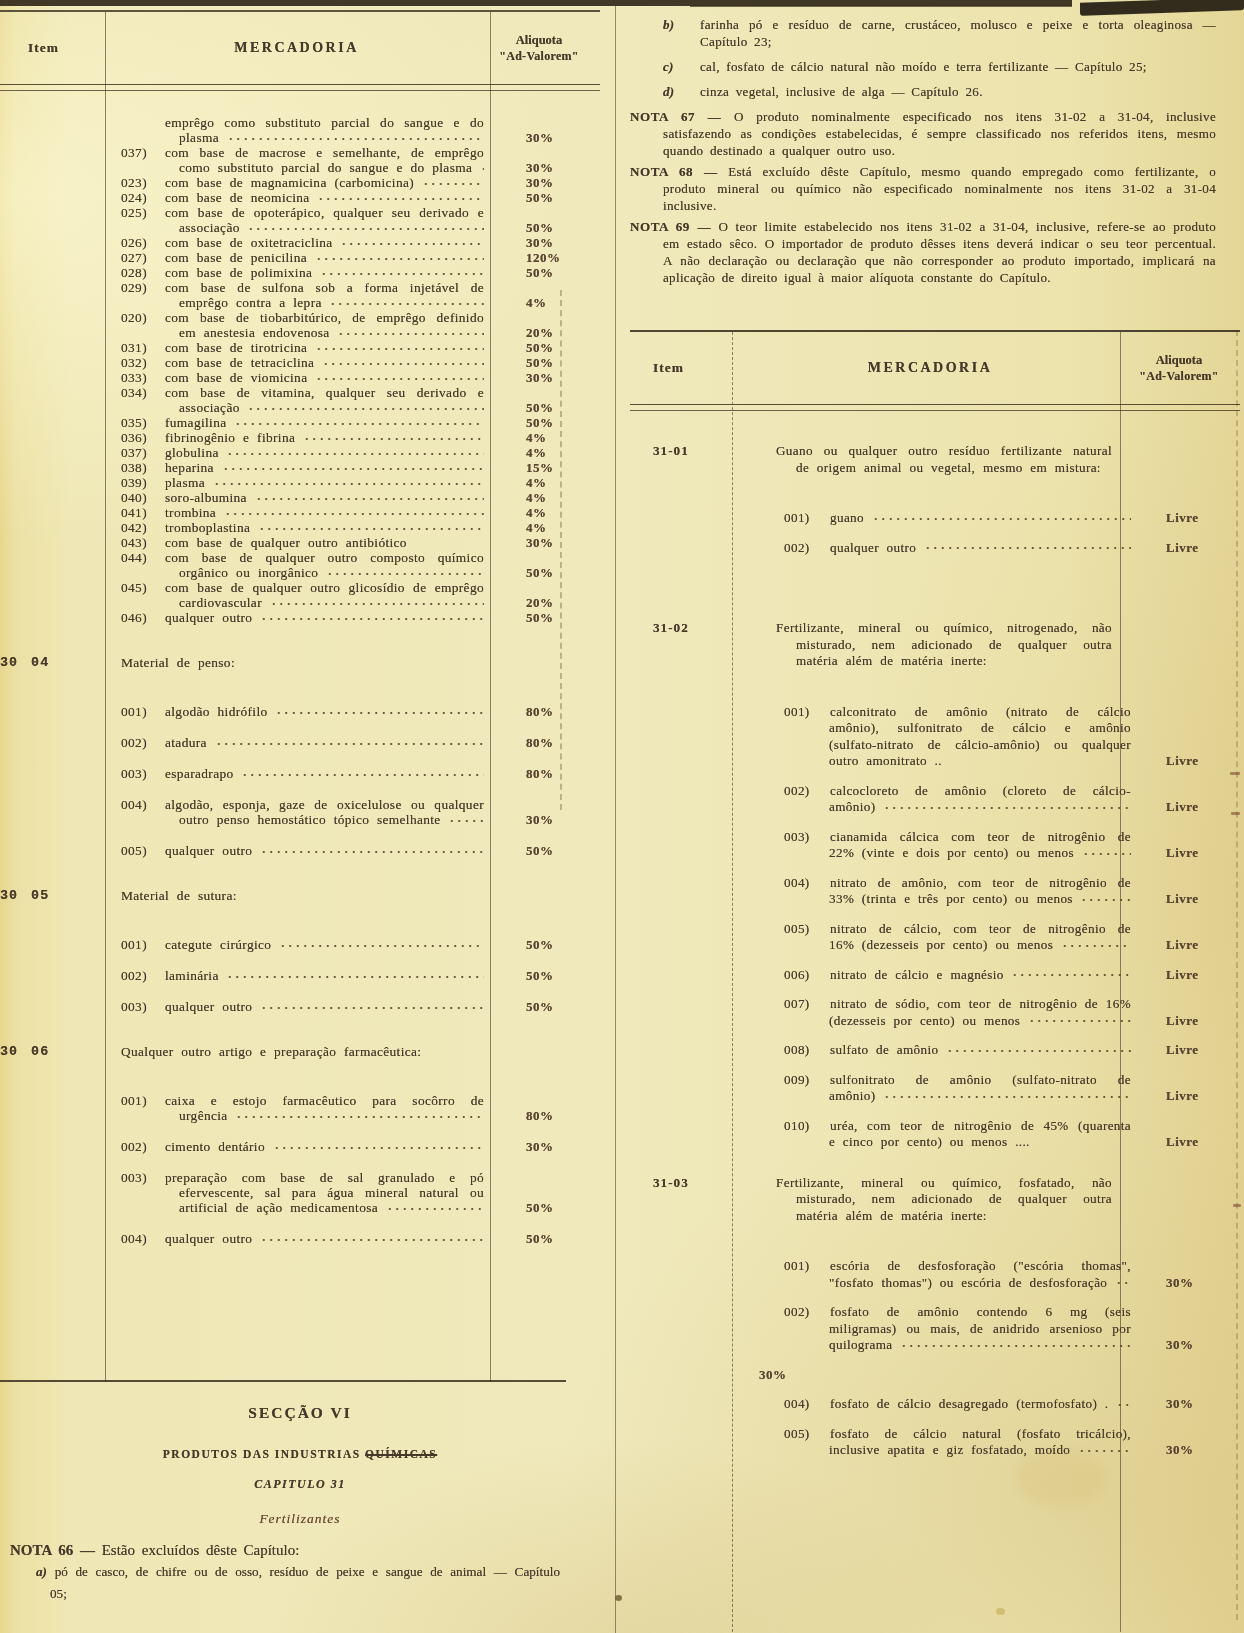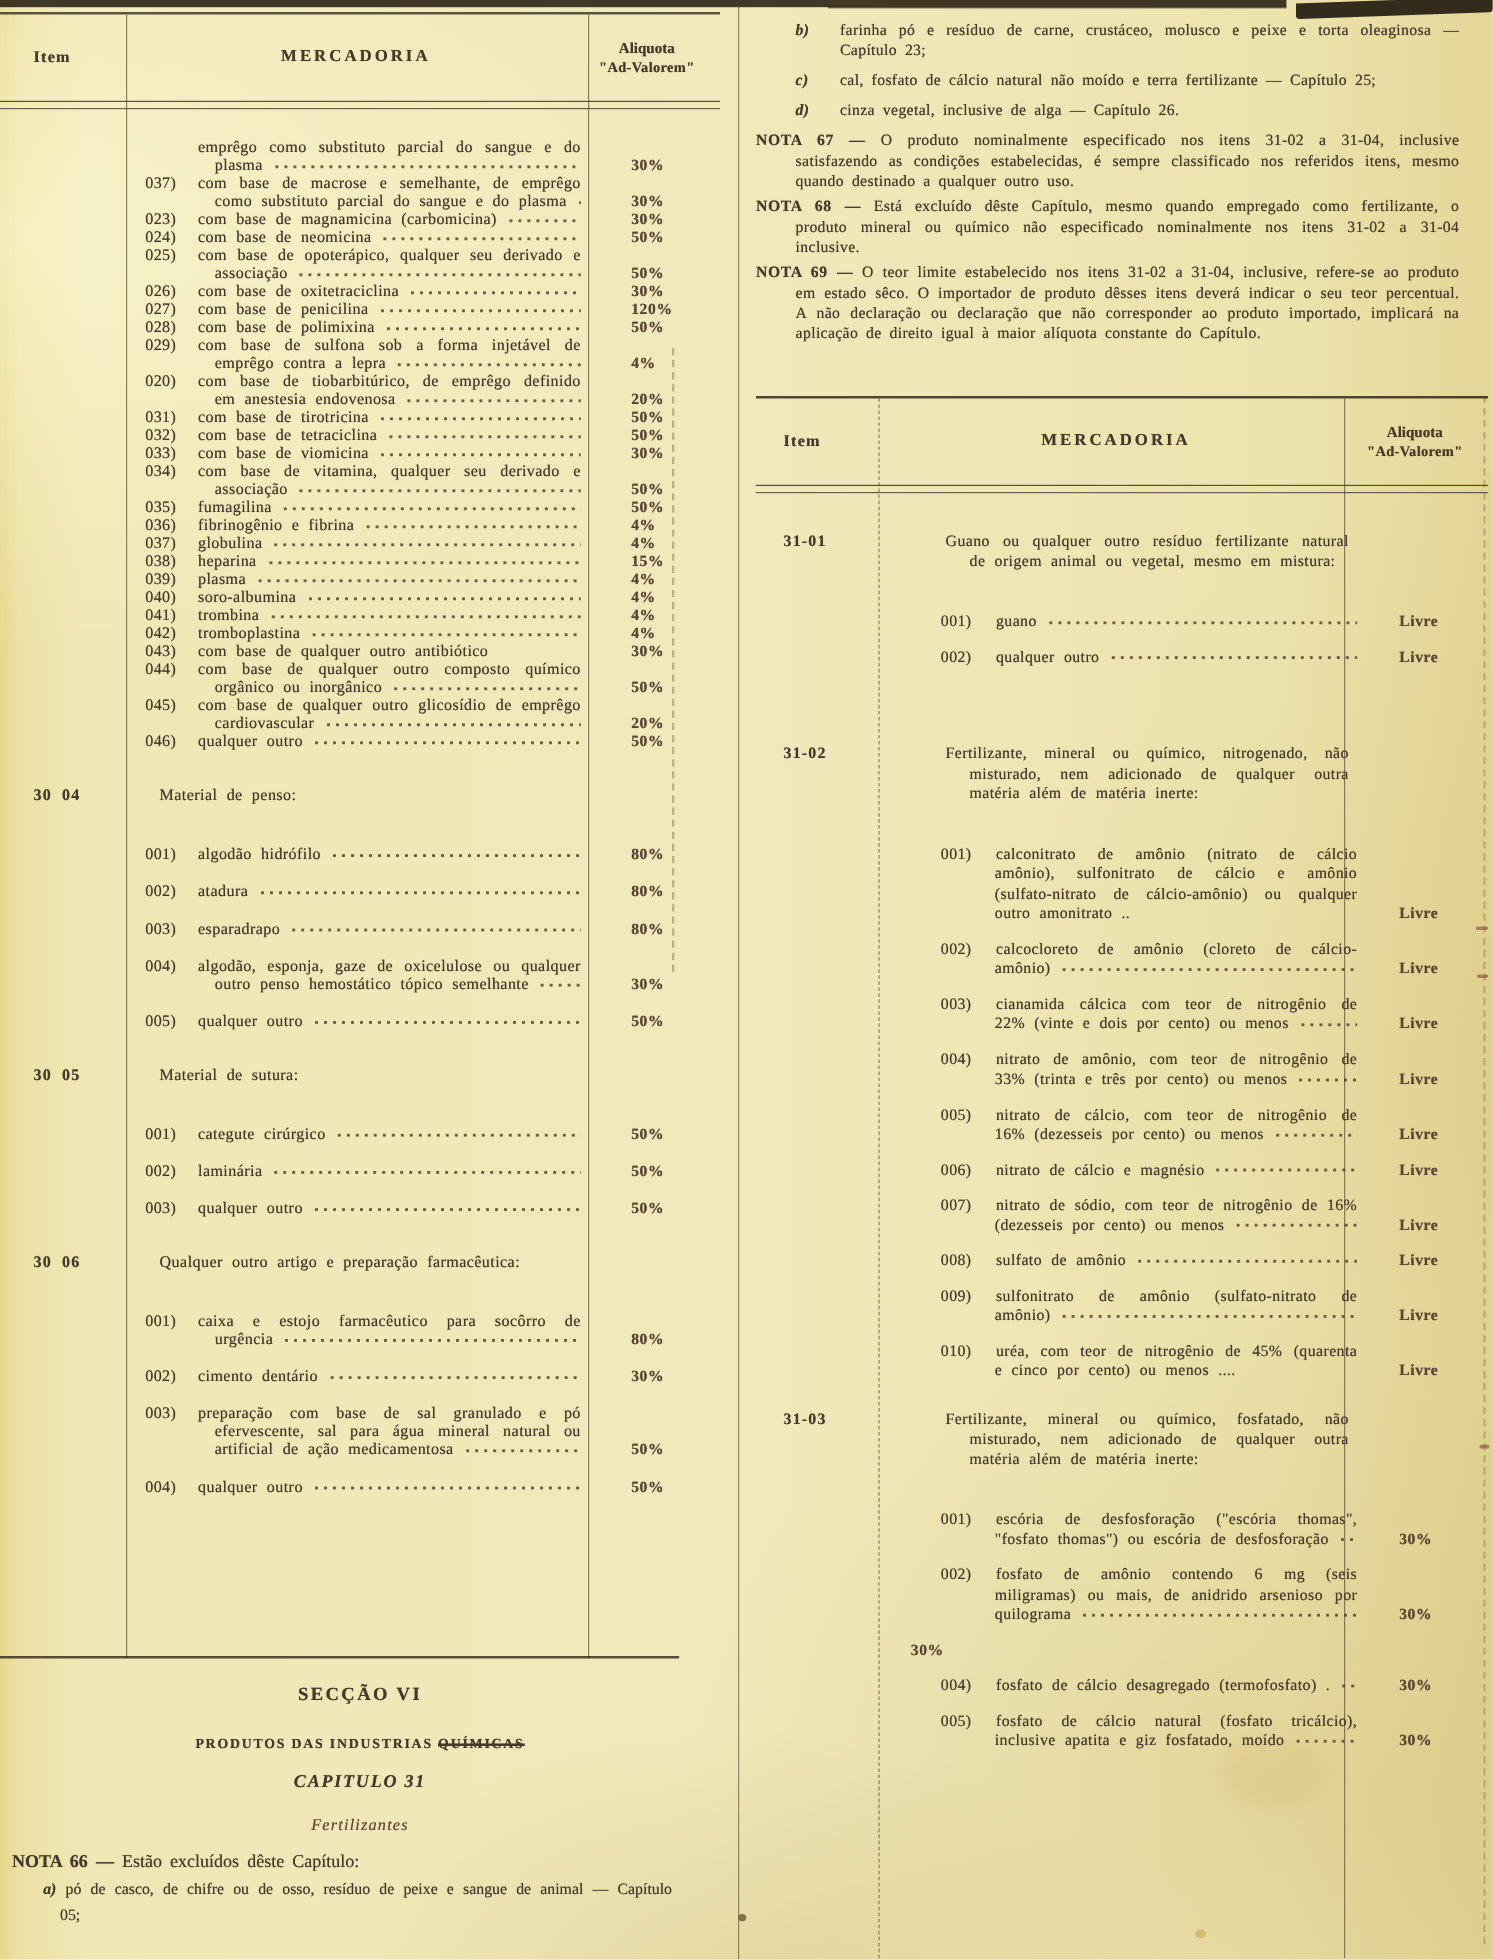--- a/index.html
+++ b/index.html
@@ -41,26 +41,26 @@
   #right-table .h-item{width:102px;padding-left:23px;box-sizing:border-box;}
   .h-merc{flex:1;text-align:center;font-size:14px;letter-spacing:2.5px;}
   .h-aliq{width:122px;margin-left:-10px;text-align:center;font-size:12.5px;line-height:16px;font-weight:bold;}
   .h-aliq .adv{font-weight:bold;font-size:12px;letter-spacing:.3px;}
   .dblrule{height:5px;border-top:1.6px solid rgba(52,41,25,.8);border-bottom:1.6px solid rgba(52,41,25,.7);}
 
   .tbody{padding-top:24px;font-size:13.4px;line-height:15px;word-spacing:4px;letter-spacing:.35px;}
   #right-table .tbody{font-size:13.2px;line-height:16.5px;padding-top:0;}
 
   .trow{display:flex;align-items:flex-end;}
-  .hrow{align-items:flex-start;gap:12px;}
+  .hrow{align-items:flex-start;}
   .icell{box-sizing:border-box;flex:none;font-weight:bold;letter-spacing:1px;}
   .mcell{box-sizing:border-box;flex:none;}
   .acell{box-sizing:border-box;flex:none;font-weight:bold;font-size:13px;color:#5a4433;letter-spacing:.5px;}
 
-  .lt .icell{width:105px;padding-left:28px;}
+  .lt .icell{width:105px;font-family:Liberation Mono, monospace;}
   .lt .mcell{width:385px;padding:0 6px 0 16px;}
   .lt .acell{width:110px;padding-left:36px;}
   .rt .icell{width:102px;padding-left:23px;}
   .rt .mcell{width:388px;padding:0 8px 0 33px;}
   .rt .acell{width:120px;padding-left:8px;}
 
   .etext{text-align:justify;overflow:hidden;padding-left:58px;text-indent:-58px;}
   .rt .etext{padding-left:45px;text-indent:-45px;}
   .code{display:inline-block;width:44px;text-indent:0;}
   .rt .code{width:38px;margin-right:8px;}
@@ -84,21 +84,21 @@
   .note-abc{padding-left:70px;text-indent:-37px;margin-bottom:8px !important;}
   .note-abc .lbl{display:inline-block;width:30px;margin-right:7px;text-indent:0;font-style:italic;font-weight:bold;}
   .note-nota{padding-left:33px;text-indent:-33px;margin-bottom:4px !important;}
   .note-nota .lbl{font-weight:bold;letter-spacing:.5px;}
 
   
   #left-footer{position:absolute;left:0;top:1392px;width:600px;}
   .secao{text-align:center;font-weight:bold;font-size:15.5px;letter-spacing:2px;margin-top:12px;}
   .produtos{text-align:center;font-weight:bold;font-size:11.5px;letter-spacing:1.5px;margin-top:26px;}
   .produtos .struck{text-decoration:line-through;text-decoration-thickness:2px;}
-  .capitulo{text-align:center;font-weight:bold;font-style:italic;font-size:15px;letter-spacing:1.5px;margin-top:17px;}
+  .capitulo{text-align:center;font-weight:bold;font-style:italic;font-size:12px;letter-spacing:1.5px;margin-top:17px;}
   .fertil{text-align:center;font-style:italic;font-size:13.5px;letter-spacing:1px;color:#6d4636;margin-top:19px;}
   .nota66{font-size:15px;line-height:17px;margin-top:15px;padding-left:10px;word-spacing:3px;}
   .nota66 .lbl{font-weight:bold;}
   .nota66a{font-size:13.2px;line-height:22px;margin-top:2px;padding-left:50px;text-indent:-14px;word-spacing:3px;width:560px;box-sizing:border-box;text-align:justify;}
 </style>
 </head>
 <body>
 
 <div class="top-band"></div>
 <div class="top-band-thin"></div>

